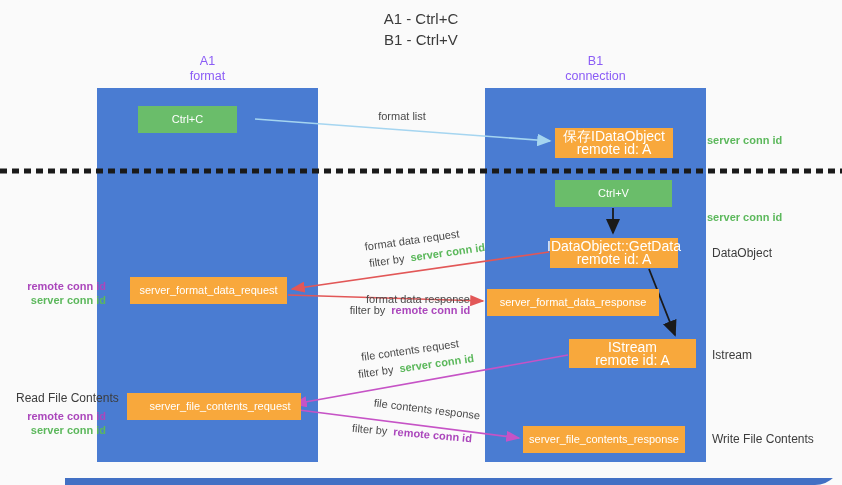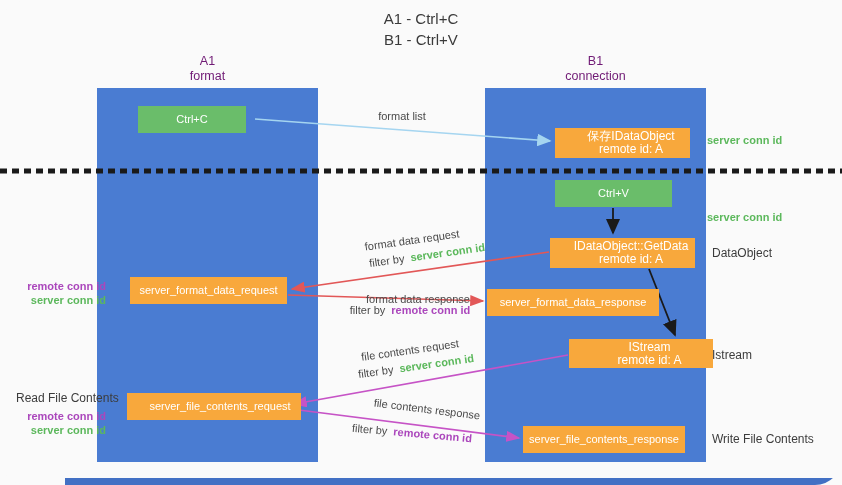--- a/index.html
+++ b/index.html
@@ -2,27 +2,27 @@
 <html><head>
 <meta charset="utf-8">
 <style>
   html,body{margin:0;padding:0;background:#fafafa;}
   .canvas{position:relative;width:842px;height:485px;background:#fafafa;
     font-family:"Liberation Sans",sans-serif;overflow:hidden;border-radius:27px;}
   .title{position:absolute;left:321px;top:8px;width:200px;text-align:center;
     font-size:15px;line-height:21px;color:#3a3a3a;}
   .col{position:absolute;top:88px;width:221px;height:374px;background:#4a7cd2;}
   .col-header{position:absolute;top:54px;width:221px;text-align:center;
-    font-size:12.5px;line-height:15px;color:#701a75;}
+    font-size:12.5px;line-height:15px;color:#8b5cf6;}
   .svg-layer{position:absolute;left:0;top:0;pointer-events:none;}
   .node{position:absolute;display:flex;flex-direction:column;align-items:center;
     justify-content:center;color:#fff;text-align:center;font-size:11px;line-height:13px;}
   .green{background:#6abd6a;}
   .orange{background:#f8a83c;}
-  .two-line{font-size:12px;padding-left:17px;}
+  .two-line{font-size:14px;}
   .lbl{position:absolute;font-size:11px;color:#4a4a4a;white-space:nowrap;}
   .lbl-dark{color:#3c3c3c;font-size:12px;}
   .bold-green{color:#5cb85c;font-weight:bold;}
   .bold-purple{color:#ab47bc;font-weight:bold;}
   .center{text-align:center;}
   .prefix{margin-right:3px;}
   .rot-neg8{transform:rotate(-8deg);}
   .rot-pos7{transform:rotate(7deg);}
   .rot-pos5{transform:rotate(5deg);}
   .side-pair{line-height:14px;font-size:11px;font-weight:bold;text-align:right;}
@@ -68,21 +68,21 @@
     <line x1="0" y1="171" x2="842" y2="171" stroke="#1a1a1a" stroke-width="5" stroke-dasharray="7 5"></line>
     <line x1="255" y1="119" x2="550" y2="141" stroke="#a5d5f0" stroke-width="1.6" marker-end="url(#m-blue)"></line>
     <line x1="613" y1="208" x2="613" y2="233" stroke="#1a1a1a" stroke-width="1.8" marker-end="url(#m-blk)"></line>
     <line x1="549" y1="252" x2="292" y2="289" stroke="#e25757" stroke-width="1.6" marker-end="url(#m-red)"></line>
     <line x1="288" y1="295" x2="483" y2="301" stroke="#e25757" stroke-width="1.6" marker-end="url(#m-red)"></line>
     <line x1="649" y1="269" x2="675" y2="335" stroke="#1a1a1a" stroke-width="1.8" marker-end="url(#m-blk)"></line>
     <line x1="568" y1="355" x2="294" y2="404" stroke="#c653c6" stroke-width="1.6" marker-end="url(#m-mag)"></line>
     <line x1="291" y1="409" x2="519" y2="438" stroke="#c653c6" stroke-width="1.6" marker-end="url(#m-mag)"></line>
   </svg>
 
-  <div class="node green" style="left:138px;top:106px;width:108px;height:27px;">
+  <div class="node green" style="left:138px;top:106px;width:99px;height:27px;">
     <span>Ctrl+C</span>
   </div>
 
   <div class="node orange two-line" style="left:555px;top:128px;width:118px;height:30px;">
     <span>保存IDataObject</span>
     <span>remote id: A</span>
   </div>
 
   <div class="node green" style="left:555px;top:180px;width:117px;height:27px;">
     <span>Ctrl+V</span>

